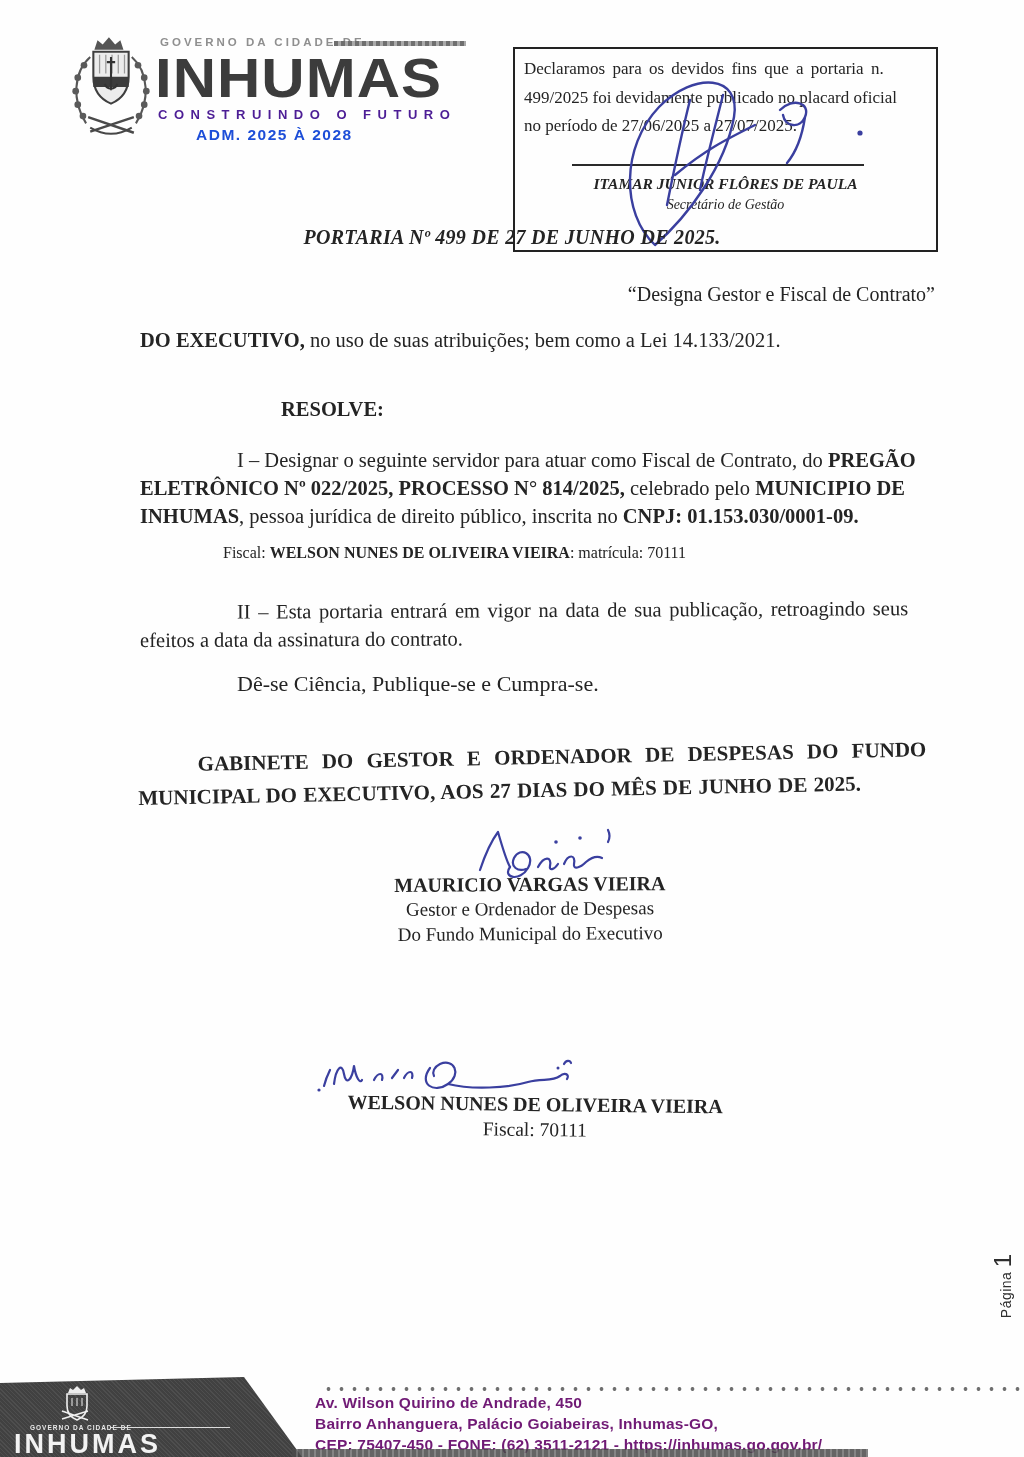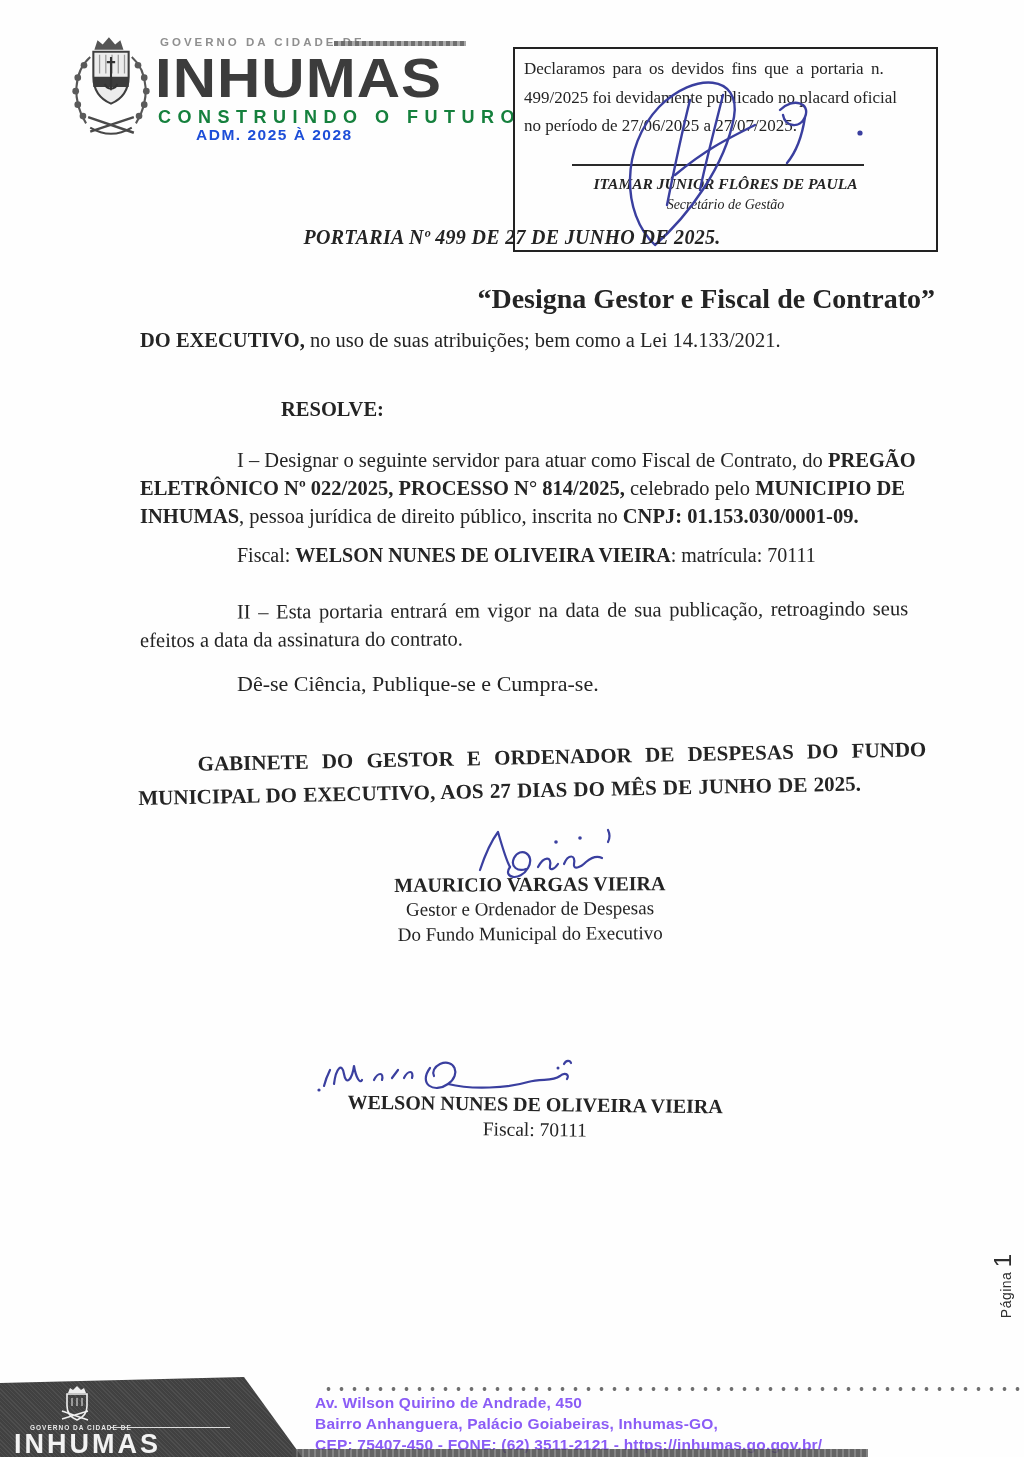--- a/index.html
+++ b/index.html
@@ -11,42 +11,42 @@
   .it{font-style:italic;}
   .ctr{text-align:center;}
   .sans{font-family:"Liberation Sans",sans-serif;}
 
   
   .gov-line{left:160px;top:36px;font-size:11.5px;letter-spacing:3px;color:#8f8f8f;font-weight:bold;}
   .squiggle{left:334px;top:41px;width:132px;height:5px;
             background:repeating-linear-gradient(90deg,#6f6f6f 0 4px,#a9a9a9 4px 7px);}
   .city-name{left:155px;top:46px;font-size:60px;font-weight:bold;letter-spacing:1px;color:#3c3c3c;
              transform:scaleY(.93);transform-origin:top left;}
-  .slogan{left:158px;top:107px;font-size:18px;letter-spacing:6.5px;color:#15803d;font-weight:bold;}
+  .slogan{left:158px;top:107px;font-size:13px;letter-spacing:6.5px;color:#4c1d95;font-weight:bold;}
   .adm-line{left:196px;top:126px;font-size:15.5px;letter-spacing:1.5px;color:#1d4ed8;font-weight:bold;}
 
   
   .decl-box{left:513px;top:47px;width:425px;height:205px;border:2px solid #222;box-sizing:border-box;
             padding:6px 9px;font-size:17px;line-height:28.5px;overflow:hidden;}
   .ws3{word-spacing:3px;}
   .decl-rule{left:57px;top:115px;width:292px;border-top:2px solid #2a2a2a;}
   .decl-name{left:0;top:121px;width:100%;font-size:15.5px;}
   .decl-role{left:0;top:142px;width:100%;font-size:14px;}
 
   
   .title{left:0;top:226px;width:1024px;font-size:20px;font-weight:bold;letter-spacing:.3px;font-style:italic;}
-  .subject{right:89px;top:283px;font-size:28px;font-weight:bold;}
+  .subject{right:89px;top:283px;font-size:20px;font-weight:normal;}
   .para{font-size:20.5px;line-height:28px;}
   .ind{text-indent:97px;}
   .wsA{word-spacing:7px;}
   .wsB{word-spacing:2.5px;}
   .preamble{left:140px;top:326px;width:810px;}
   .resolve{left:237px;top:398px;font-size:20.5px;font-weight:bold;margin-left:44px;}
   .item1{left:140px;top:446px;width:810px;}
-  .fiscal-line{left:237px;top:544px;font-size:20px;}
+  .fiscal-line{left:223px;top:544px;font-size:16px;}
   .item2{left:140px;top:596px;width:810px;transform:rotate(-.3deg);}
   .closing{left:237px;top:671px;font-size:22px;}
   .gab{left:138px;top:741px;width:800px;font-size:21px;line-height:33px;font-weight:bold;
        transform:rotate(-1.15deg);}
   .gab .l1{word-spacing:8px;text-indent:60px;}
   .gab .l2{word-spacing:1px;}
 
   
   .sig-text-1{left:280px;top:872px;width:500px;}
   .sig-name{font-size:20px;line-height:24px;font-weight:bold;}
@@ -63,21 +63,21 @@
   
   .band{left:0;top:1377px;width:302px;height:80px;background-color:#414141;
         background-image:repeating-linear-gradient(45deg,rgba(255,255,255,.07) 0 1px,rgba(0,0,0,0) 1px 3px);
         clip-path:polygon(0 6px,244px 0,302px 80px,0 80px);}
   .band-gov{left:30px;top:47px;font-size:6.5px;letter-spacing:1px;color:#e9e9e9;font-weight:bold;}
   .band-gov-line{left:110px;top:50px;width:120px;border-top:1px solid #dcdcdc;}
   .band-city{left:14px;top:52px;font-size:27px;font-weight:bold;letter-spacing:3px;color:#f2f2f2;}
   .dots{left:322px;top:1384px;width:700px;height:10px;
         background-image:radial-gradient(circle,#6f6f6f 1.6px,rgba(0,0,0,0) 2.2px);
         background-size:13px 10px;background-repeat:repeat-x;}
-  .addr{left:315px;top:1392px;font-size:15.5px;line-height:21px;font-weight:bold;color:#8b5cf6;letter-spacing:.2px;}
+  .addr{left:315px;top:1392px;font-size:15.5px;line-height:21px;font-weight:bold;color:#701a75;letter-spacing:.2px;}
   .stripe{left:292px;top:1449px;width:576px;height:8px;opacity:.85;
           background:repeating-linear-gradient(90deg,#4a4a4a 0 4px,#6f6f6f 4px 6px);}
 </style>
 </head>
 <body>
 
 <div class="page">
 
   <svg class="abs" style="left:58px;top:32px;" width="106" height="108" viewBox="0 0 100 104">
     <g stroke="#4a4a4a" fill="none" stroke-width="2">

